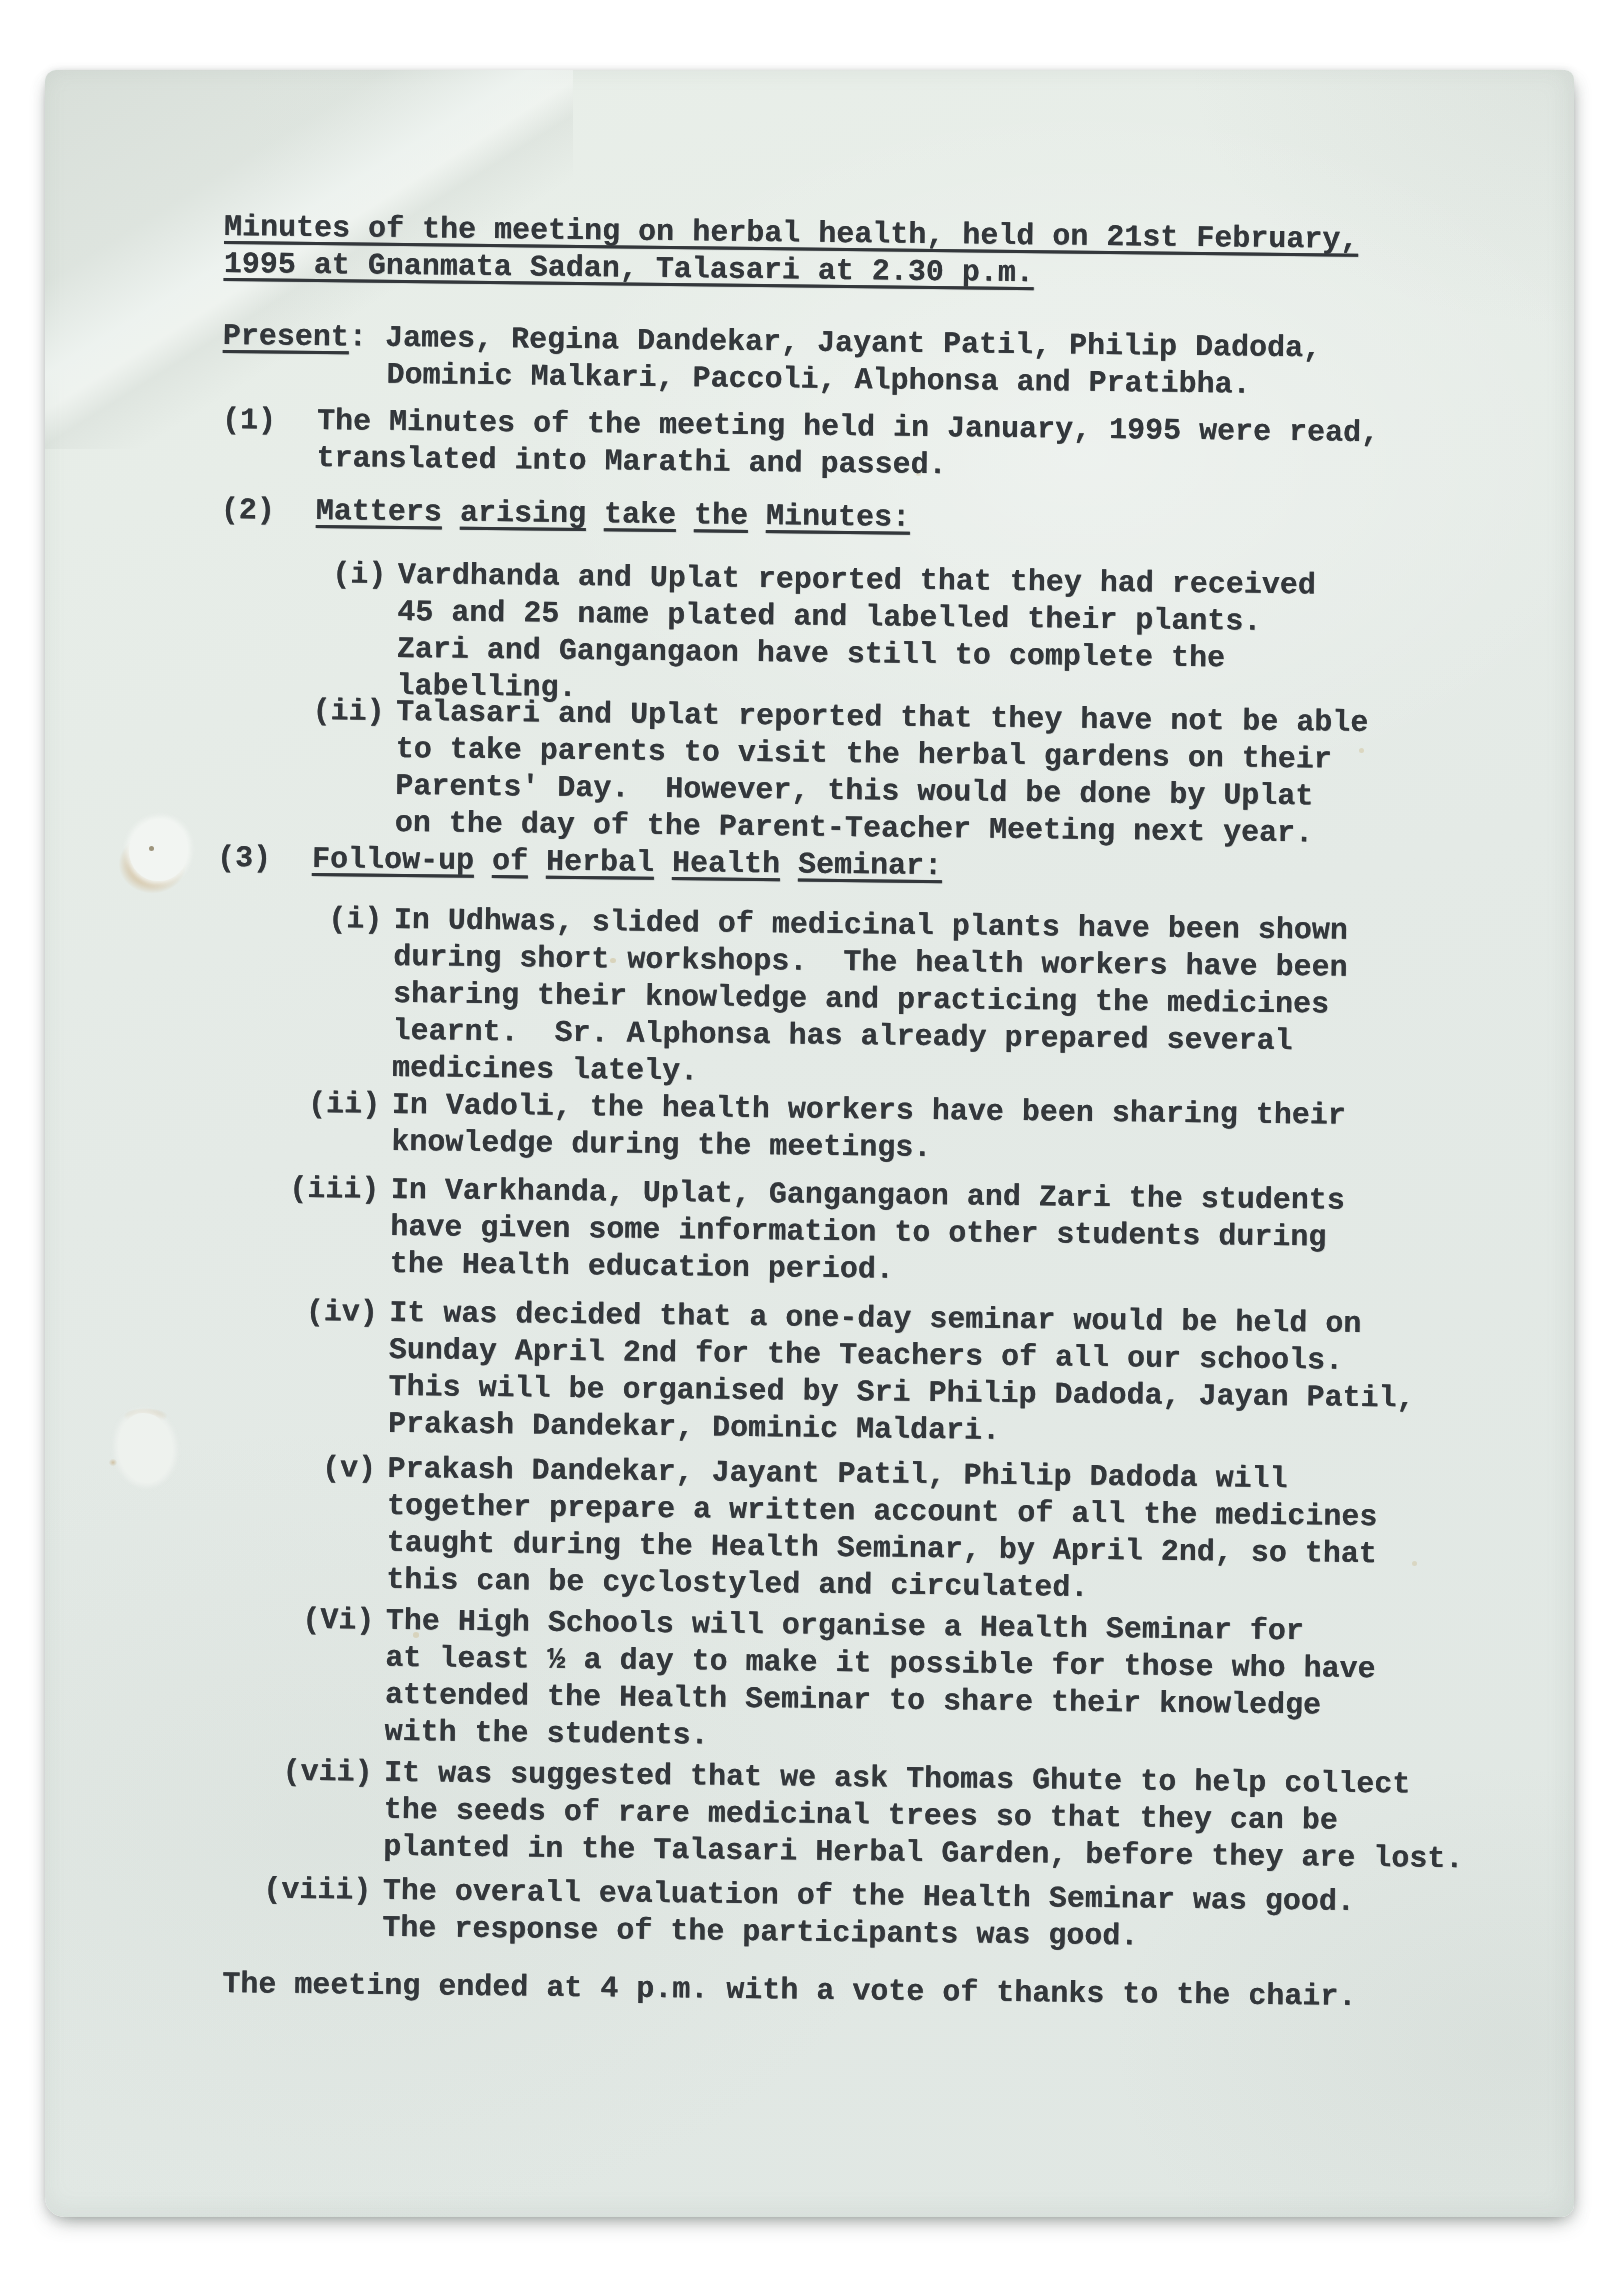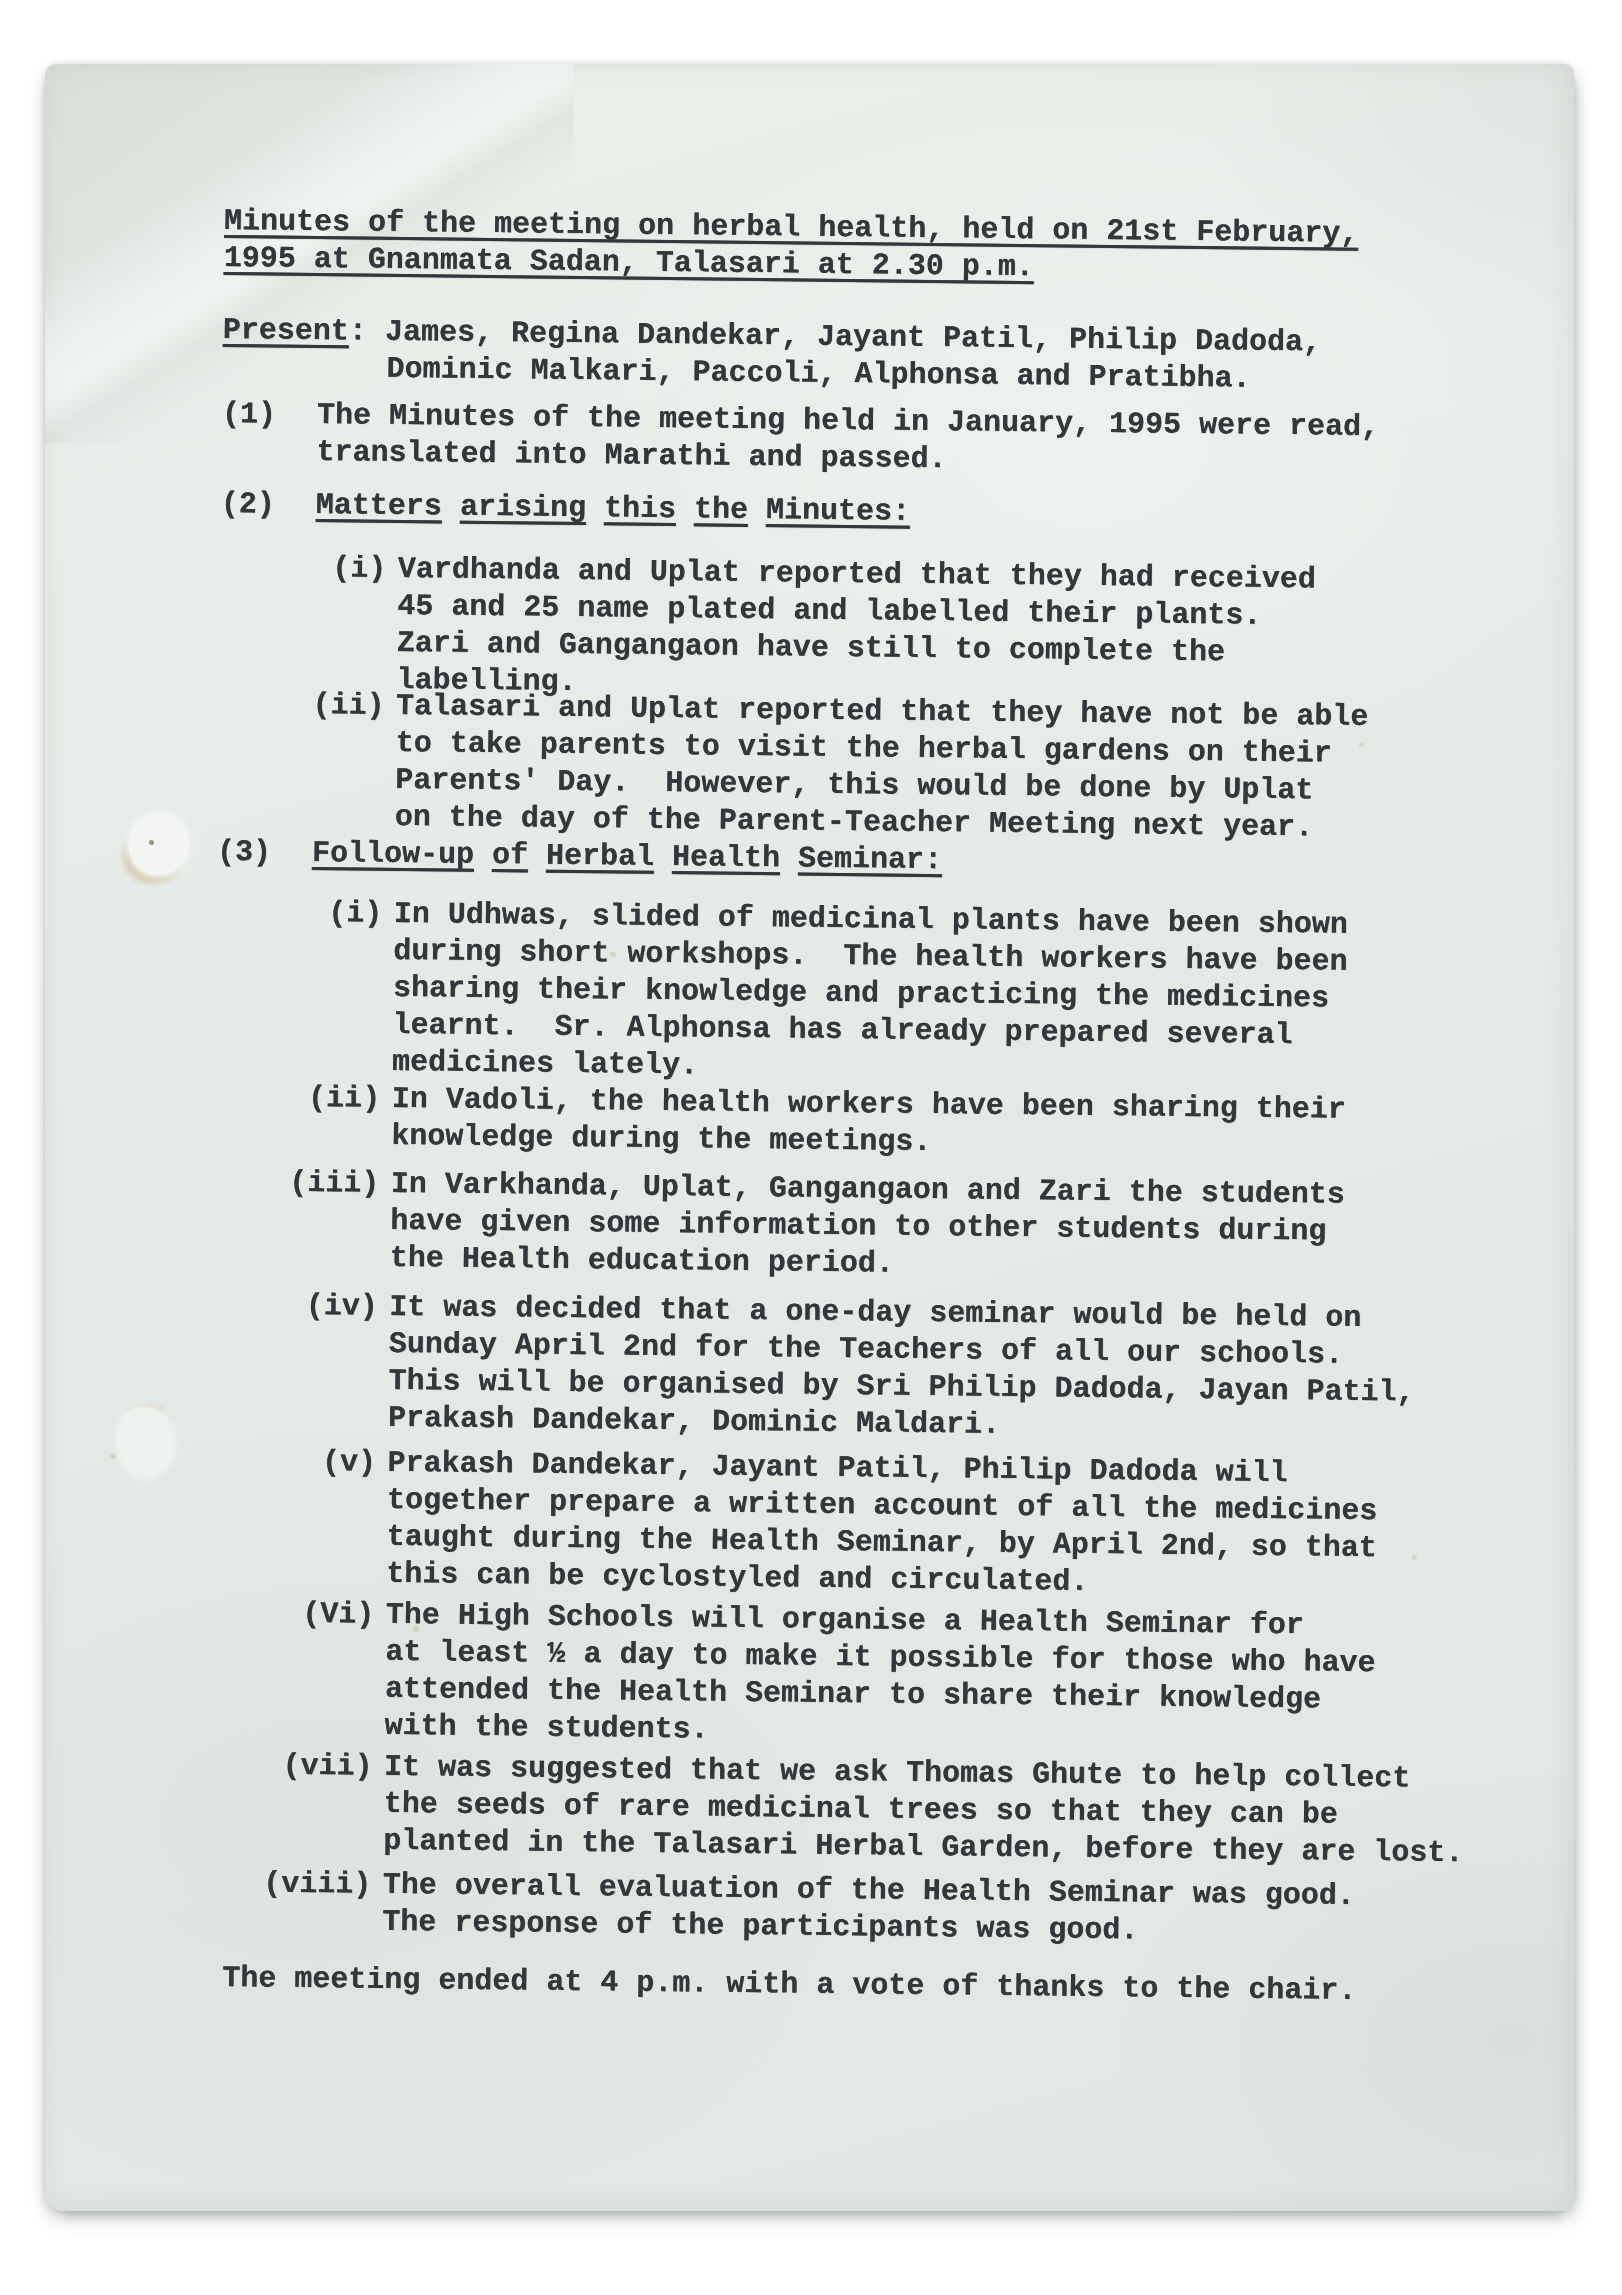--- a/index.html
+++ b/index.html
@@ -3,21 +3,21 @@
 <meta charset="utf-8">
 <style>
   html,body{margin:0;padding:0;}
   body{
     width:1623px;height:2295px;
     background:#ffffff;
     overflow:hidden;
     font-family:"Liberation Mono","DejaVu Sans Mono",monospace;
   }
   .paper{
-    position:absolute;left:45px;top:64px;width:1529px;height:2147px;
+    position:absolute;left:45px;top:70px;width:1529px;height:2147px;
     background-image:
       radial-gradient(803px 516px at 68% 18%, rgba(255,255,255,0.30), rgba(255,255,255,0) 70%),
       radial-gradient(861px 574px at 18% 82%, rgba(188,198,192,0.14), rgba(188,198,192,0) 70%),
       radial-gradient(516px 344px at 100% 0%, rgba(140,150,145,0.10), rgba(140,150,145,0) 75%),
       radial-gradient(574px 402px at 96% 92%, rgba(150,160,152,0.10), rgba(150,160,152,0) 70%),
       linear-gradient(165deg,#e9efe9 0%,#e4eae6 45%,#e0e7e3 100%);
     border-radius:11.5px 9.2px 12.6px 19.5px;
     box-shadow:
       0 10.3px 20px -6.9px rgba(90,100,95,0.45),
       8px 5.7px 16px -8px rgba(90,100,95,0.35),
@@ -127,21 +127,21 @@
       <span class="num">(1)</span>
       <div>
         <div class="line">The Minutes of the meeting held in January, 1995 were read,</div>
         <div class="line">translated into Marathi and passed.</div>
       </div>
     </div>
 
     <div class="block row" style="top:422px">
       <span class="num">(2)</span>
       <div>
-        <span class="hw uw">Matters</span><span class="hw uw">arising</span><span class="hw uw">this</span><span class="hw uw">the</span><span class="hw uw">Minutes:</span>
+        <span class="hw uw">Matters</span><span class="hw uw">arising</span><span class="hw uw">take</span><span class="hw uw">the</span><span class="hw uw">Minutes:</span>
       </div>
     </div>
 
     <div class="block srow" style="top:485px">
       <span class="slabel">(i)</span>
       <div>
         <div class="line">Vardhanda and Uplat reported that they had received</div>
         <div class="line">45 and 25 name plated and labelled their plants.</div>
         <div class="line">Zari and Gangangaon have still to complete the</div>
         <div class="line">labelling.</div>

